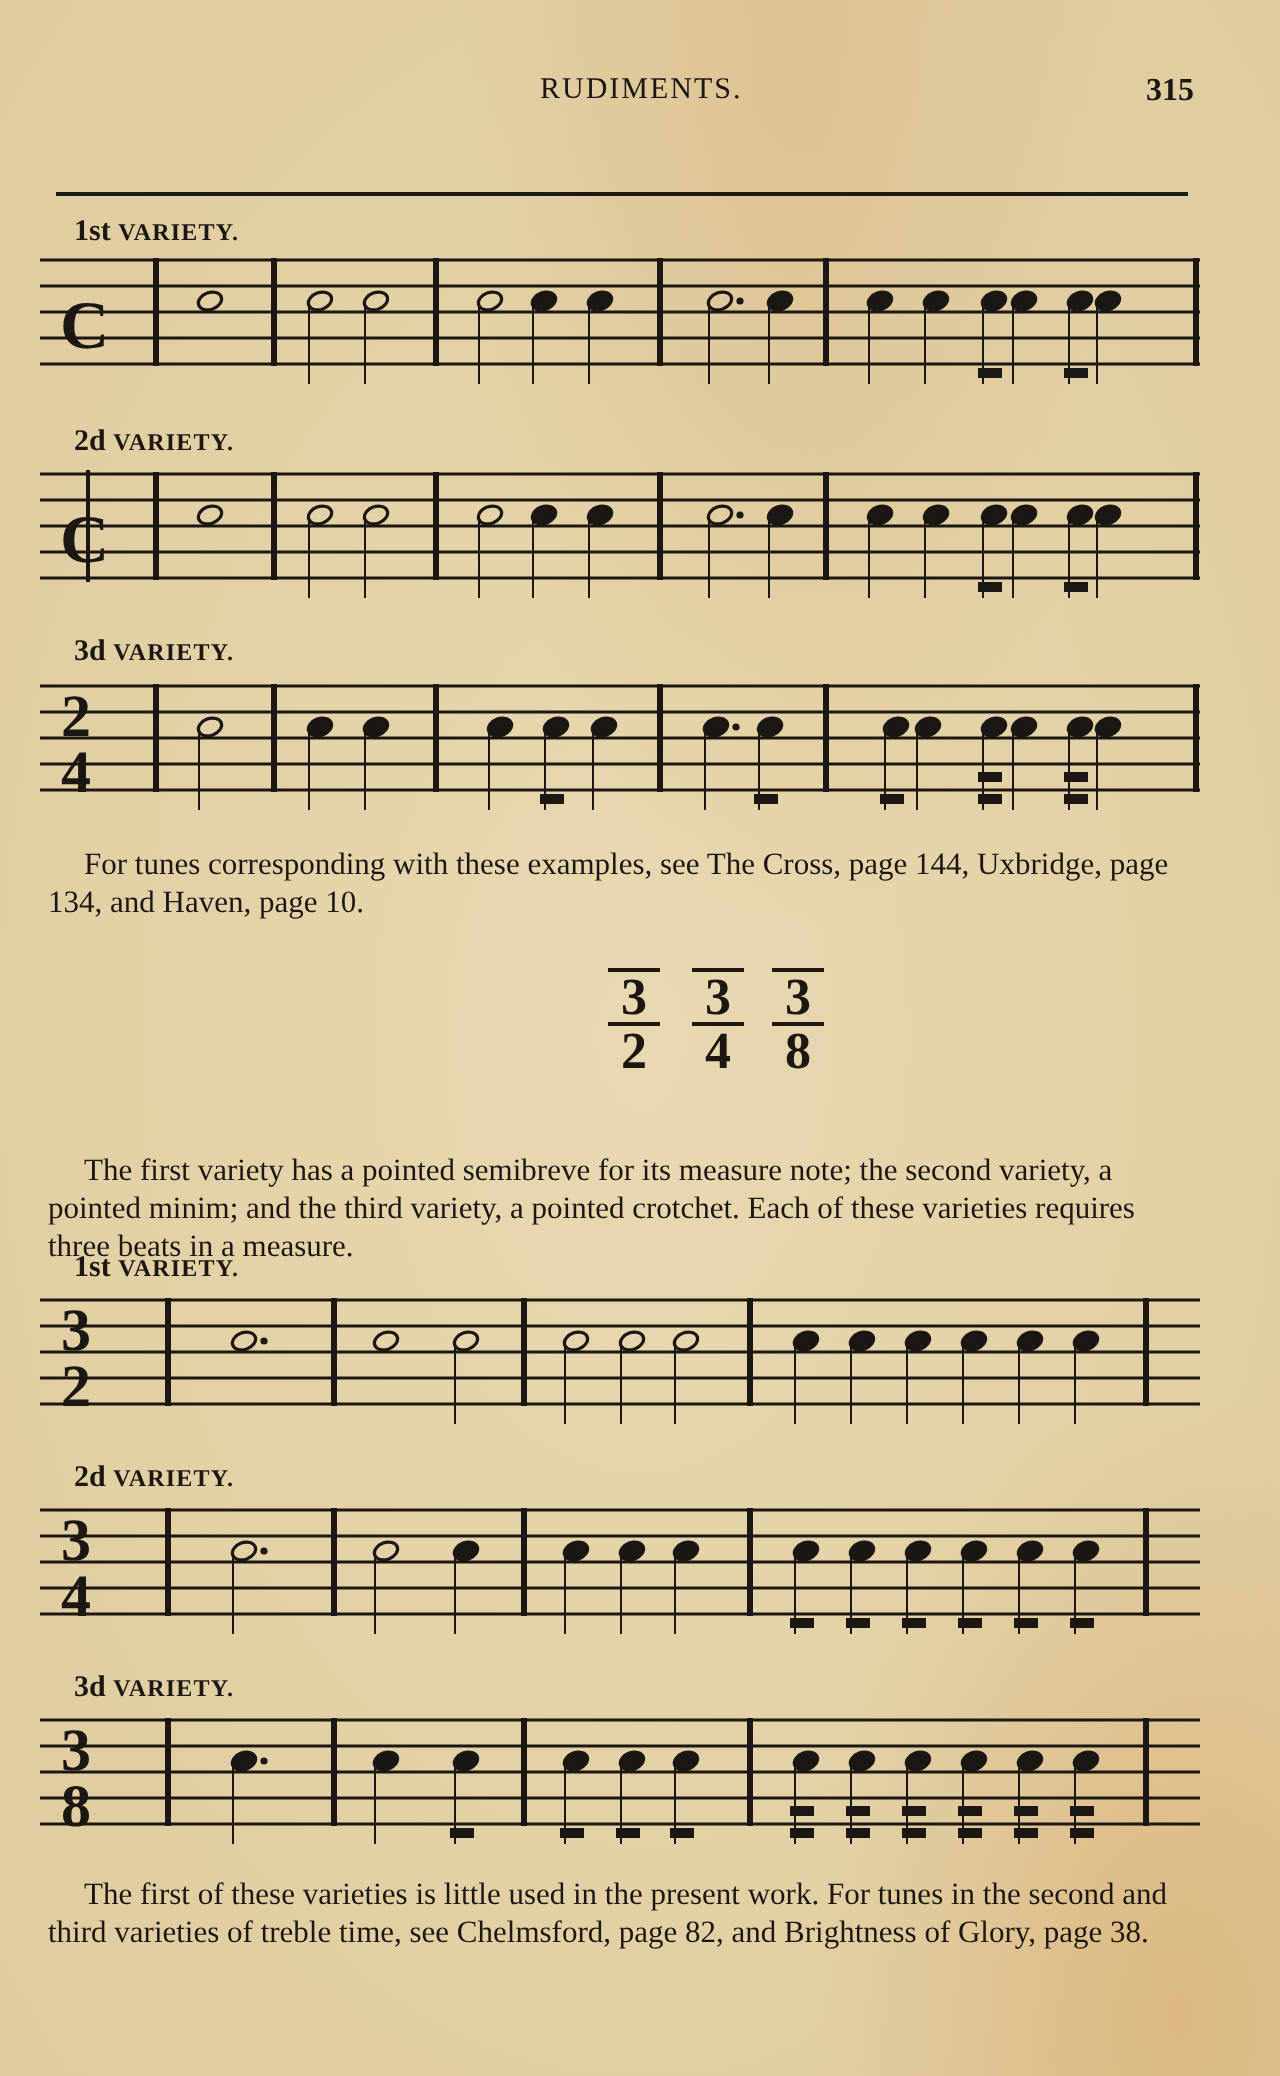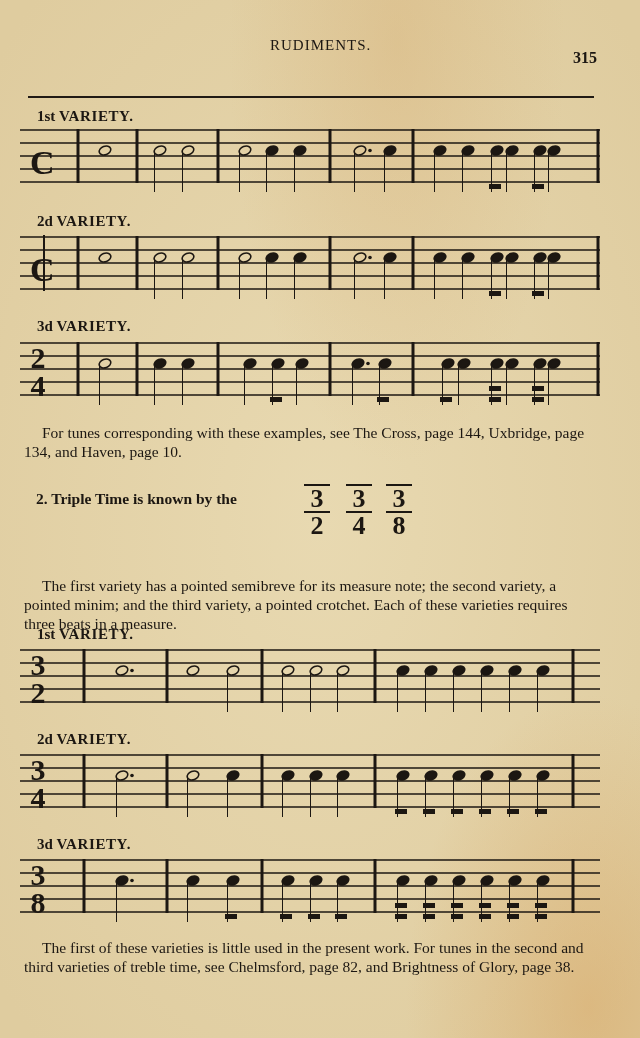--- a/index.html
+++ b/index.html
@@ -4,24 +4,24 @@
 <style>
   html,body{margin:0;padding:0;}
   body{width:640px;height:1038px;background:#e6d6ac;position:relative;overflow:hidden;
        font-family:"Liberation Serif","DejaVu Serif",serif;color:#1c1712;}
   .page{position:absolute;inset:0;
         background:radial-gradient(ellipse at 62% 4%, rgba(212,170,110,0.35), transparent 30%),
                    radial-gradient(ellipse at 92% 97%, rgba(214,160,90,0.45), transparent 22%),
                    radial-gradient(ellipse at 50% 50%, #e8d9b1, #dfcc9f 95%);}
   .hdr{position:absolute;top:37px;left:0;width:640px;height:24px;}
   .hdr-title{position:absolute;left:270px;top:0;font-size:15px;letter-spacing:1px;font-weight:normal;}
-  .hdr-num{position:absolute;left:573px;top:0;font-size:16px;font-weight:bold;margin-top:12px;}
+  .hdr-num{position:absolute;left:573px;top:0;font-size:16px;font-weight:bold;}
   .rule{position:absolute;left:28px;top:96px;width:566px;height:2px;background:#201a14;}
   .label{position:absolute;left:37px;font-size:15px;font-weight:bold;}
-  .label .sc{font-size:15px;letter-spacing:0.6px;}
+  .label .sc{font-size:12px;letter-spacing:0.6px;}
   .para{position:absolute;left:20px;width:580px;font-size:15.5px;line-height:19px;}
   .para p{margin:4px;}
   .indent{text-indent:18px;}
   svg.staff{position:absolute;left:0;}
   .triple{position:absolute;left:36px;top:484px;font-size:15.5px;font-weight:bold;line-height:30px;}
   .frac{position:absolute;top:484px;width:26px;text-align:center;font-size:26px;font-weight:bold;line-height:25px;}
   .frac .bar{border-top:2px solid #1c1712;display:block;}
 </style>
 </head>
 <body>
@@ -176,21 +176,20 @@
     <rect x="532" y="48" width="12" height="5" fill="#1c1712"></rect>
     <ellipse cx="554" cy="25.5" rx="6" ry="4.2" transform="rotate(-20 554 25.5)" fill="#1c1712" stroke="#1c1712" stroke-width="1.6"></ellipse>
     <line x1="548.5" x2="548.5" y1="26.5" y2="67" stroke="#1c1712" stroke-width="1"></line>
   </svg>
 
 <div class="para" style="top:419px">
   <p class="indent">For tunes corresponding with these examples, see The Cross, page 144, Uxbridge, page 134, and Haven, page 10.</p>
 </div>
 
 <div class="triple">
-  <div>2. Triple Time is known by the</div>
 </div>
 <div class="frac" style="left:304px">
     <span class="bar">3</span>
     <span class="bar">2</span>
   </div>
 <div class="frac" style="left:346px">
     <span class="bar">3</span>
     <span class="bar">4</span>
   </div>
 <div class="frac" style="left:386px">

